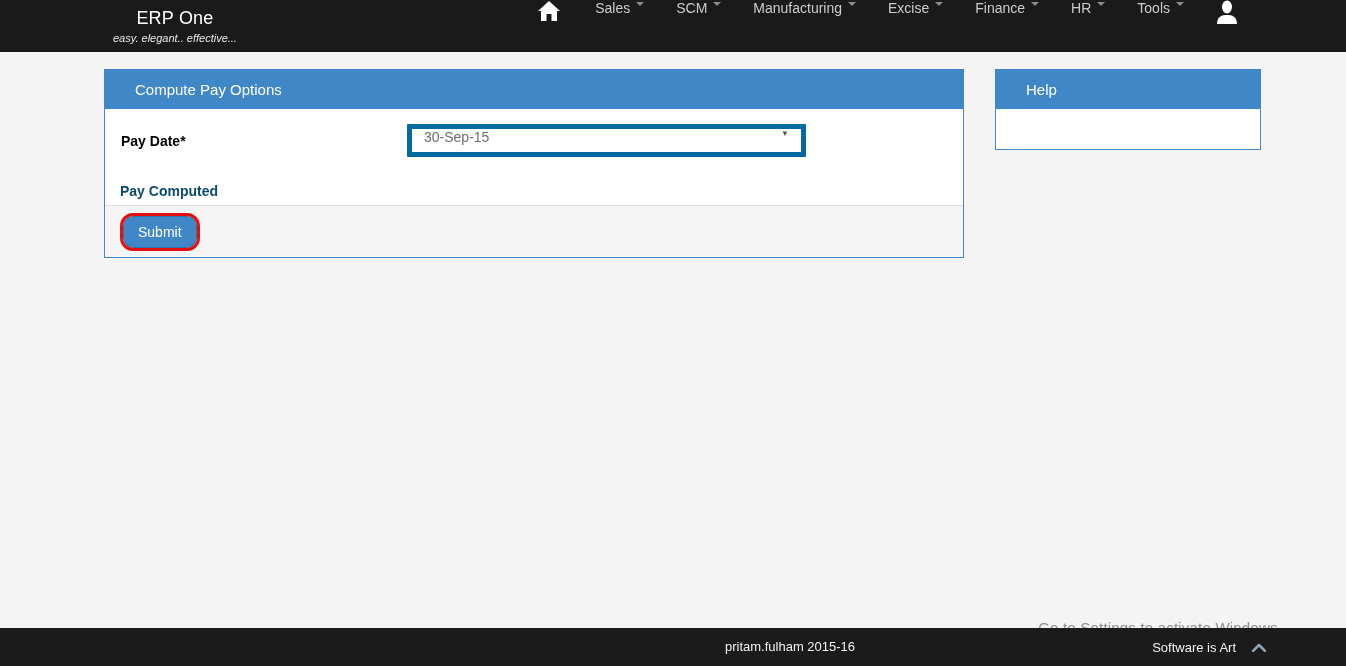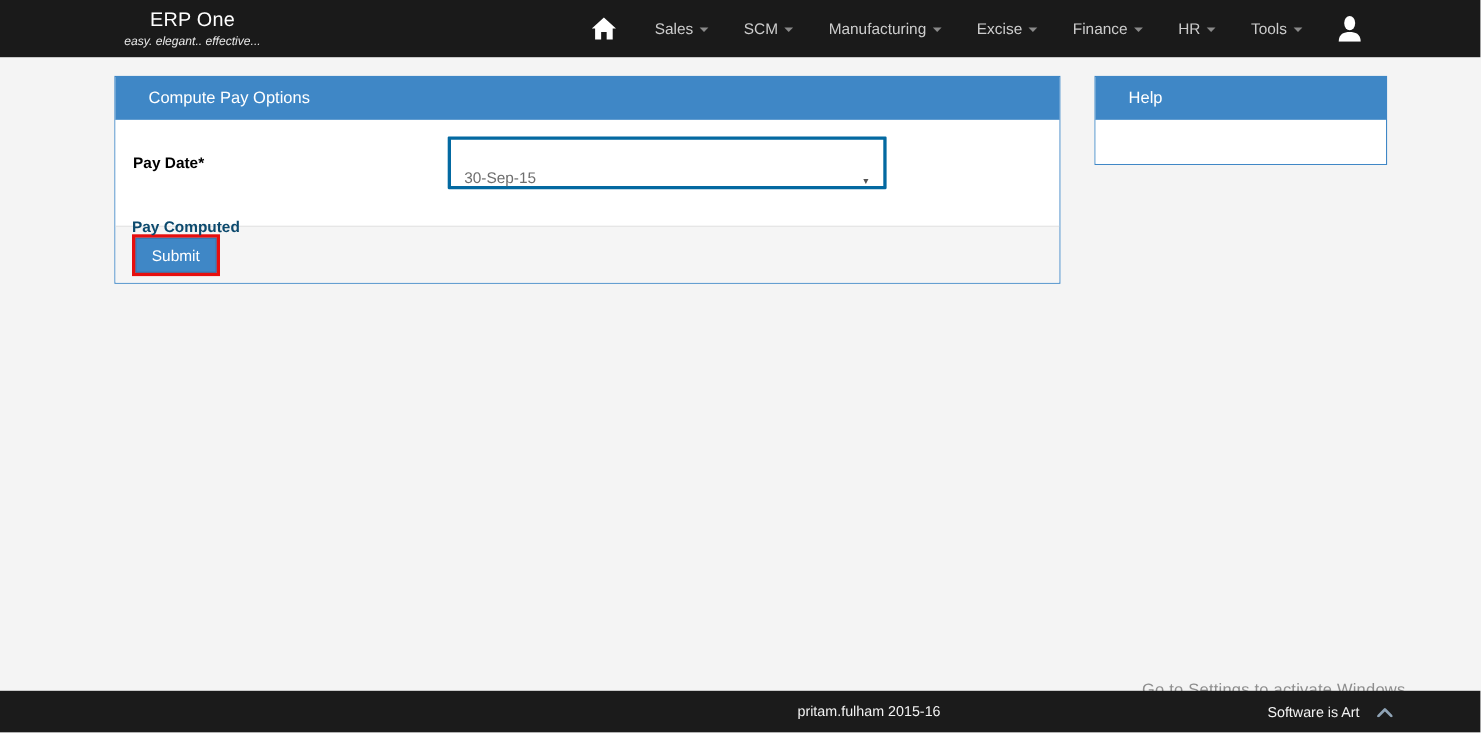--- a/index.html
+++ b/index.html
@@ -20,21 +20,21 @@
   }
   .brand { margin-left:113px; display:flex; flex-direction:column; cursor:pointer;align-items:center; }
   .brand-title { color:#ffffff; font-size:18px; line-height:20px; letter-spacing:.2px; }
   .brand-tagline { color:#e8e8e8; font-size:11px; font-style:italic; margin-top:4px; }
   .nav-menu {
     display:flex; align-items:center;
     margin-left:auto; margin-right:92px;
     height:52px;
   }
   .nav-item {
-    display:flex; align-items:center; gap:6px;
+    display:flex; gap:6px;
     color:#cccccc; font-size:14px;
     padding:0 16px; height:52px; cursor:pointer;
   }
   .nav-home { padding:0 18px; }
   .caret {
     width:0; height:0; display:inline-block;
     border-left:4px solid transparent; border-right:4px solid transparent;
     border-top:4px solid #8a8a8a; margin-top:2px;
   }
   .icon-svg { display:block; }
@@ -52,36 +52,36 @@
     font-size:15px;
     height:39px; line-height:39px;
     padding-left:30px;
   }
   .main-panel { left:104px; top:17px; width:860px; height:189px; }
   .main-panel-body { background:#ffffff; height:96px; padding:15px; position:relative; }
 
   .form-row { display:flex; align-items:center; }
   .form-label { width:287px; font-size:14px; font-weight:bold; color:#000000; padding-left:1px; }
   .select-box {
-    width:399px; height:48px;
-    background:#ffffff; border:3px solid #0369a1; border-radius:1px;
-    display:flex; align-items:flex-end;
+    width:399px; height:33px;
+    background:#ffffff; border:5px solid #0369a1; border-radius:1px;
+    display:flex; align-items:flex-start;
     padding:0 12px; cursor:pointer;
     color:#6e6e6e; font-size:14px;
   }
   .select-caret { margin-left:auto; font-size:8px; color:#555; }
   .status-text { margin-top:26px; font-size:14px; font-weight:bold; color:#0c4a6e; }
 
   .main-panel-footer {
     background:#f5f5f5; border-top:1px solid #dddddd;
     height:52px; display:flex; align-items:center; padding-left:18px;
   }
   .submit-btn {
     background:#3f87c6; color:#ffffff;
-    border:1px solid #3273ab; border-radius:0;
+    border:1px solid #3273ab; border-radius:10px;
     font-size:14px; font-family:"Liberation Sans", sans-serif;
     padding:7px 14px; cursor:pointer;
     outline:3px solid #e60f0f; 
   }
 
   .help-panel { left:995px; top:17px; width:266px; height:81px; }
   .help-body { height:40px; background:#ffffff; }
 
   
   .watermark {

